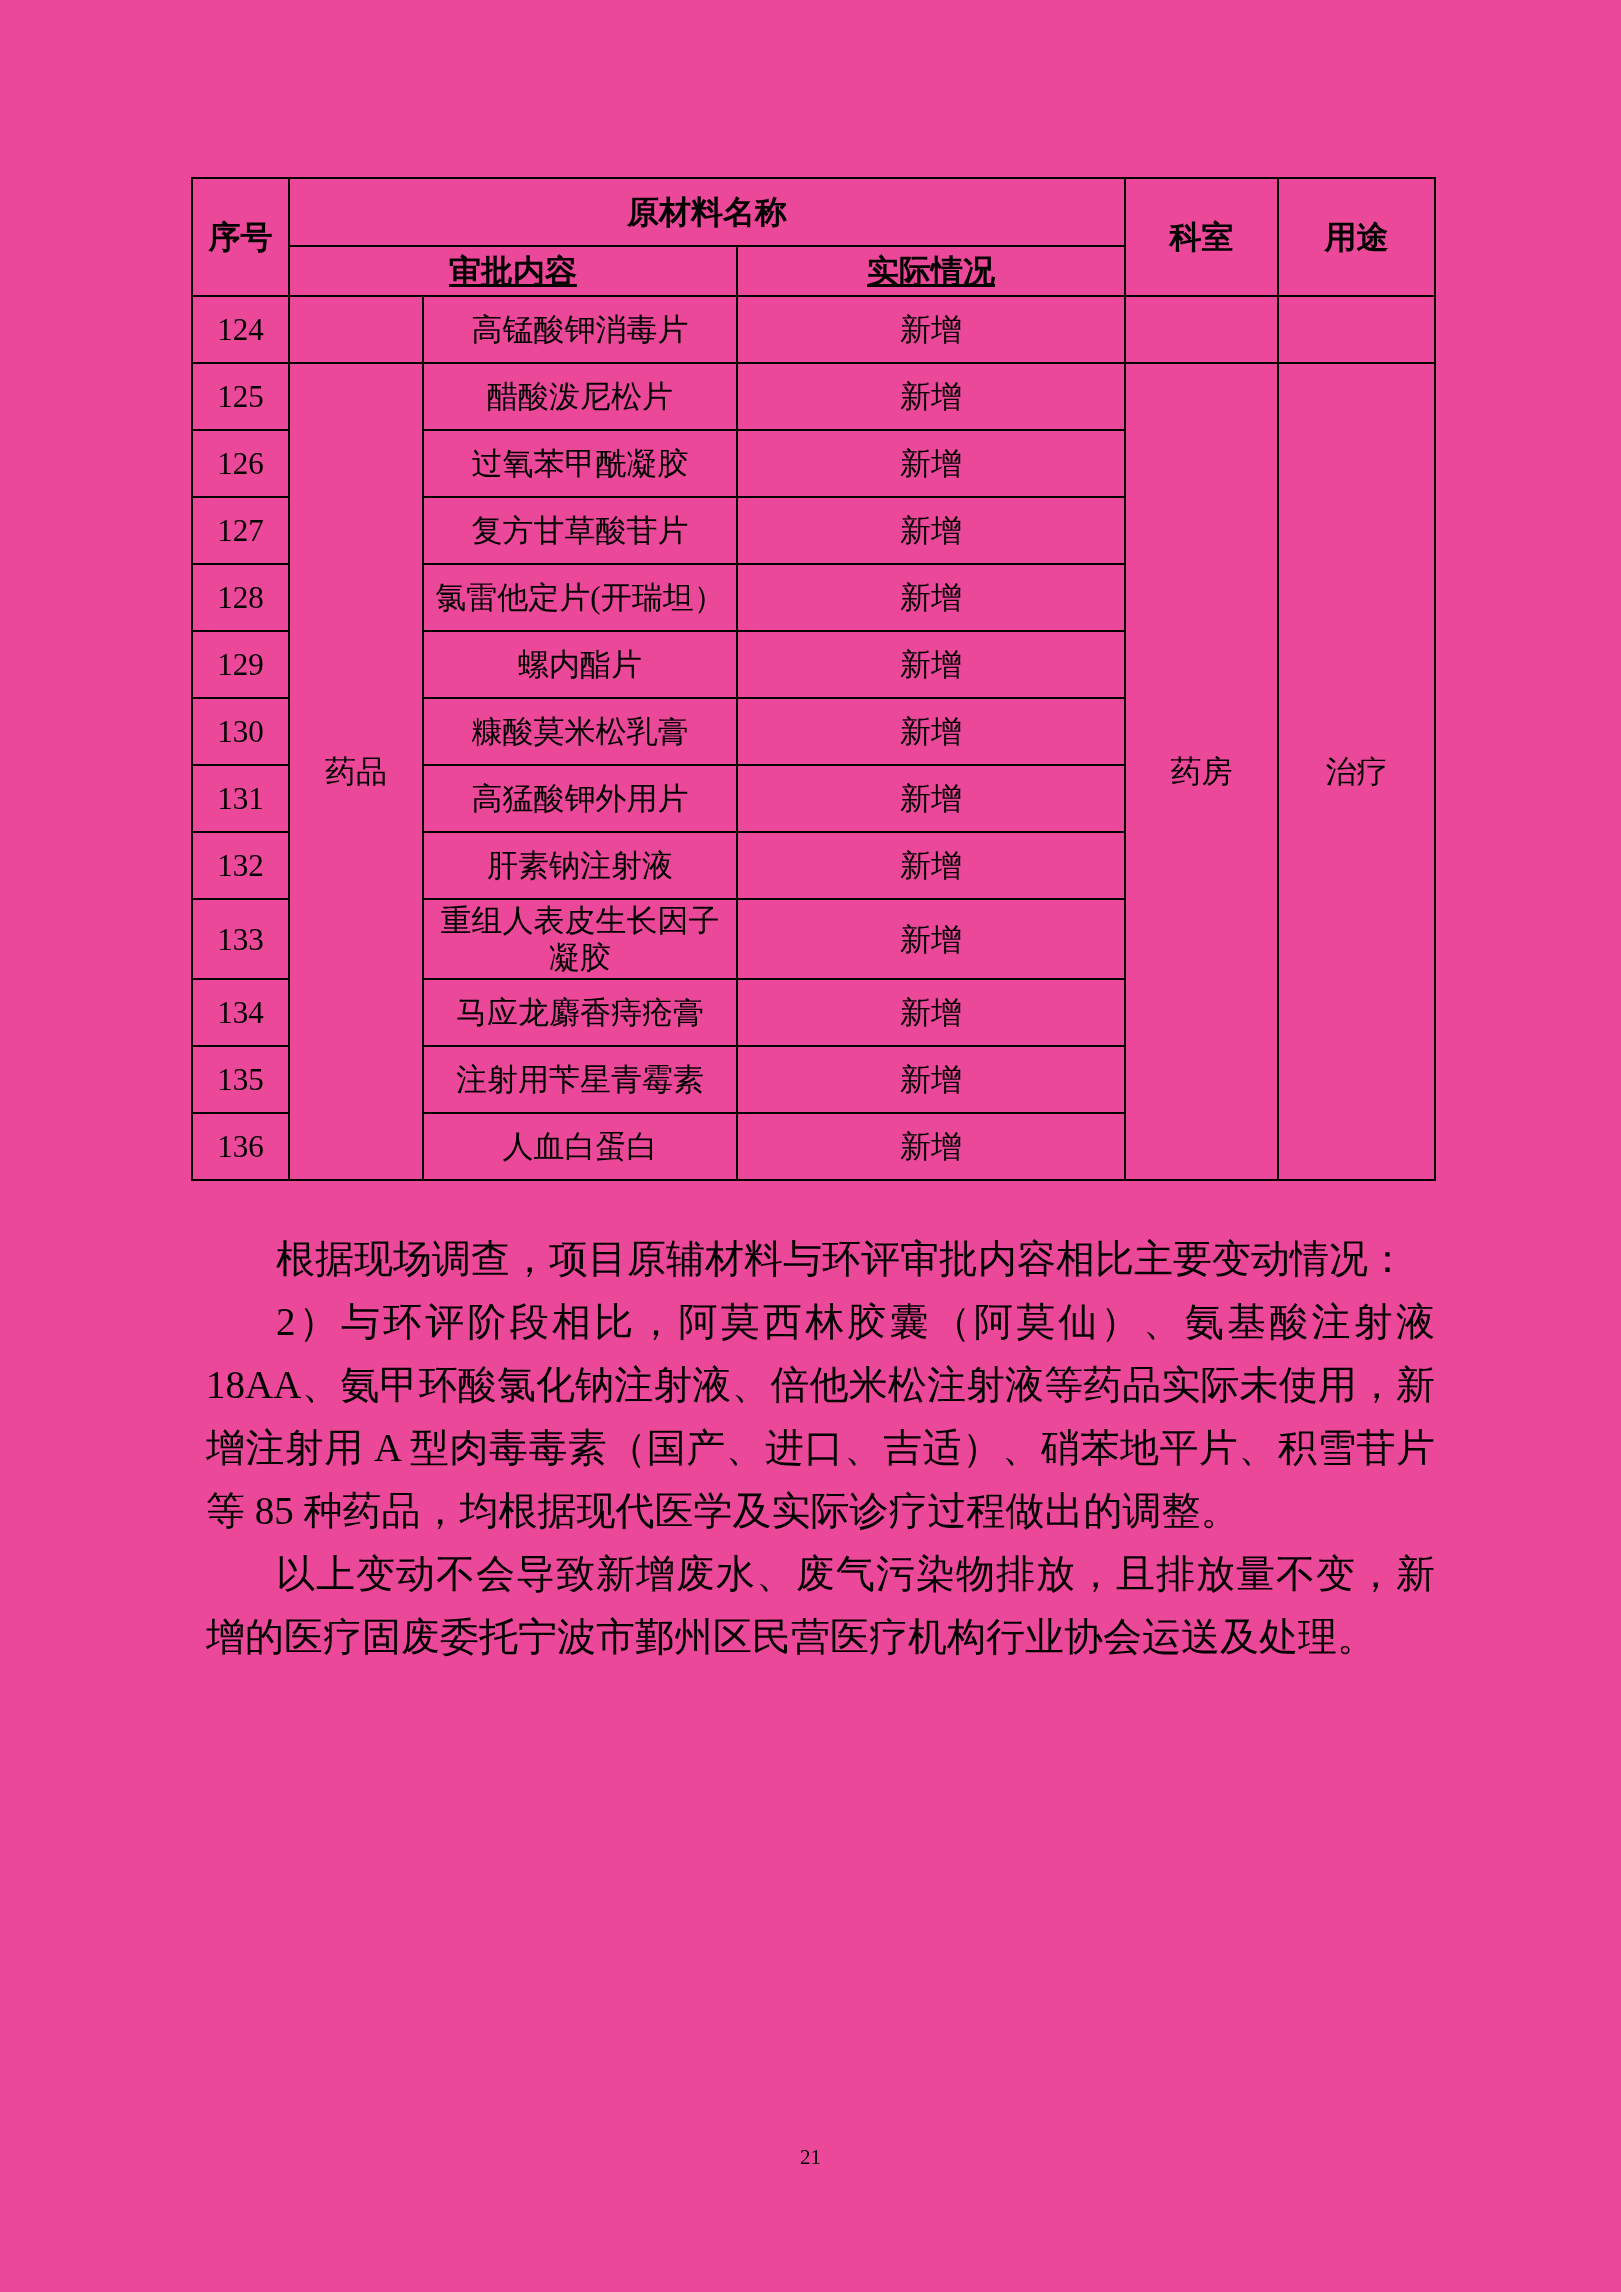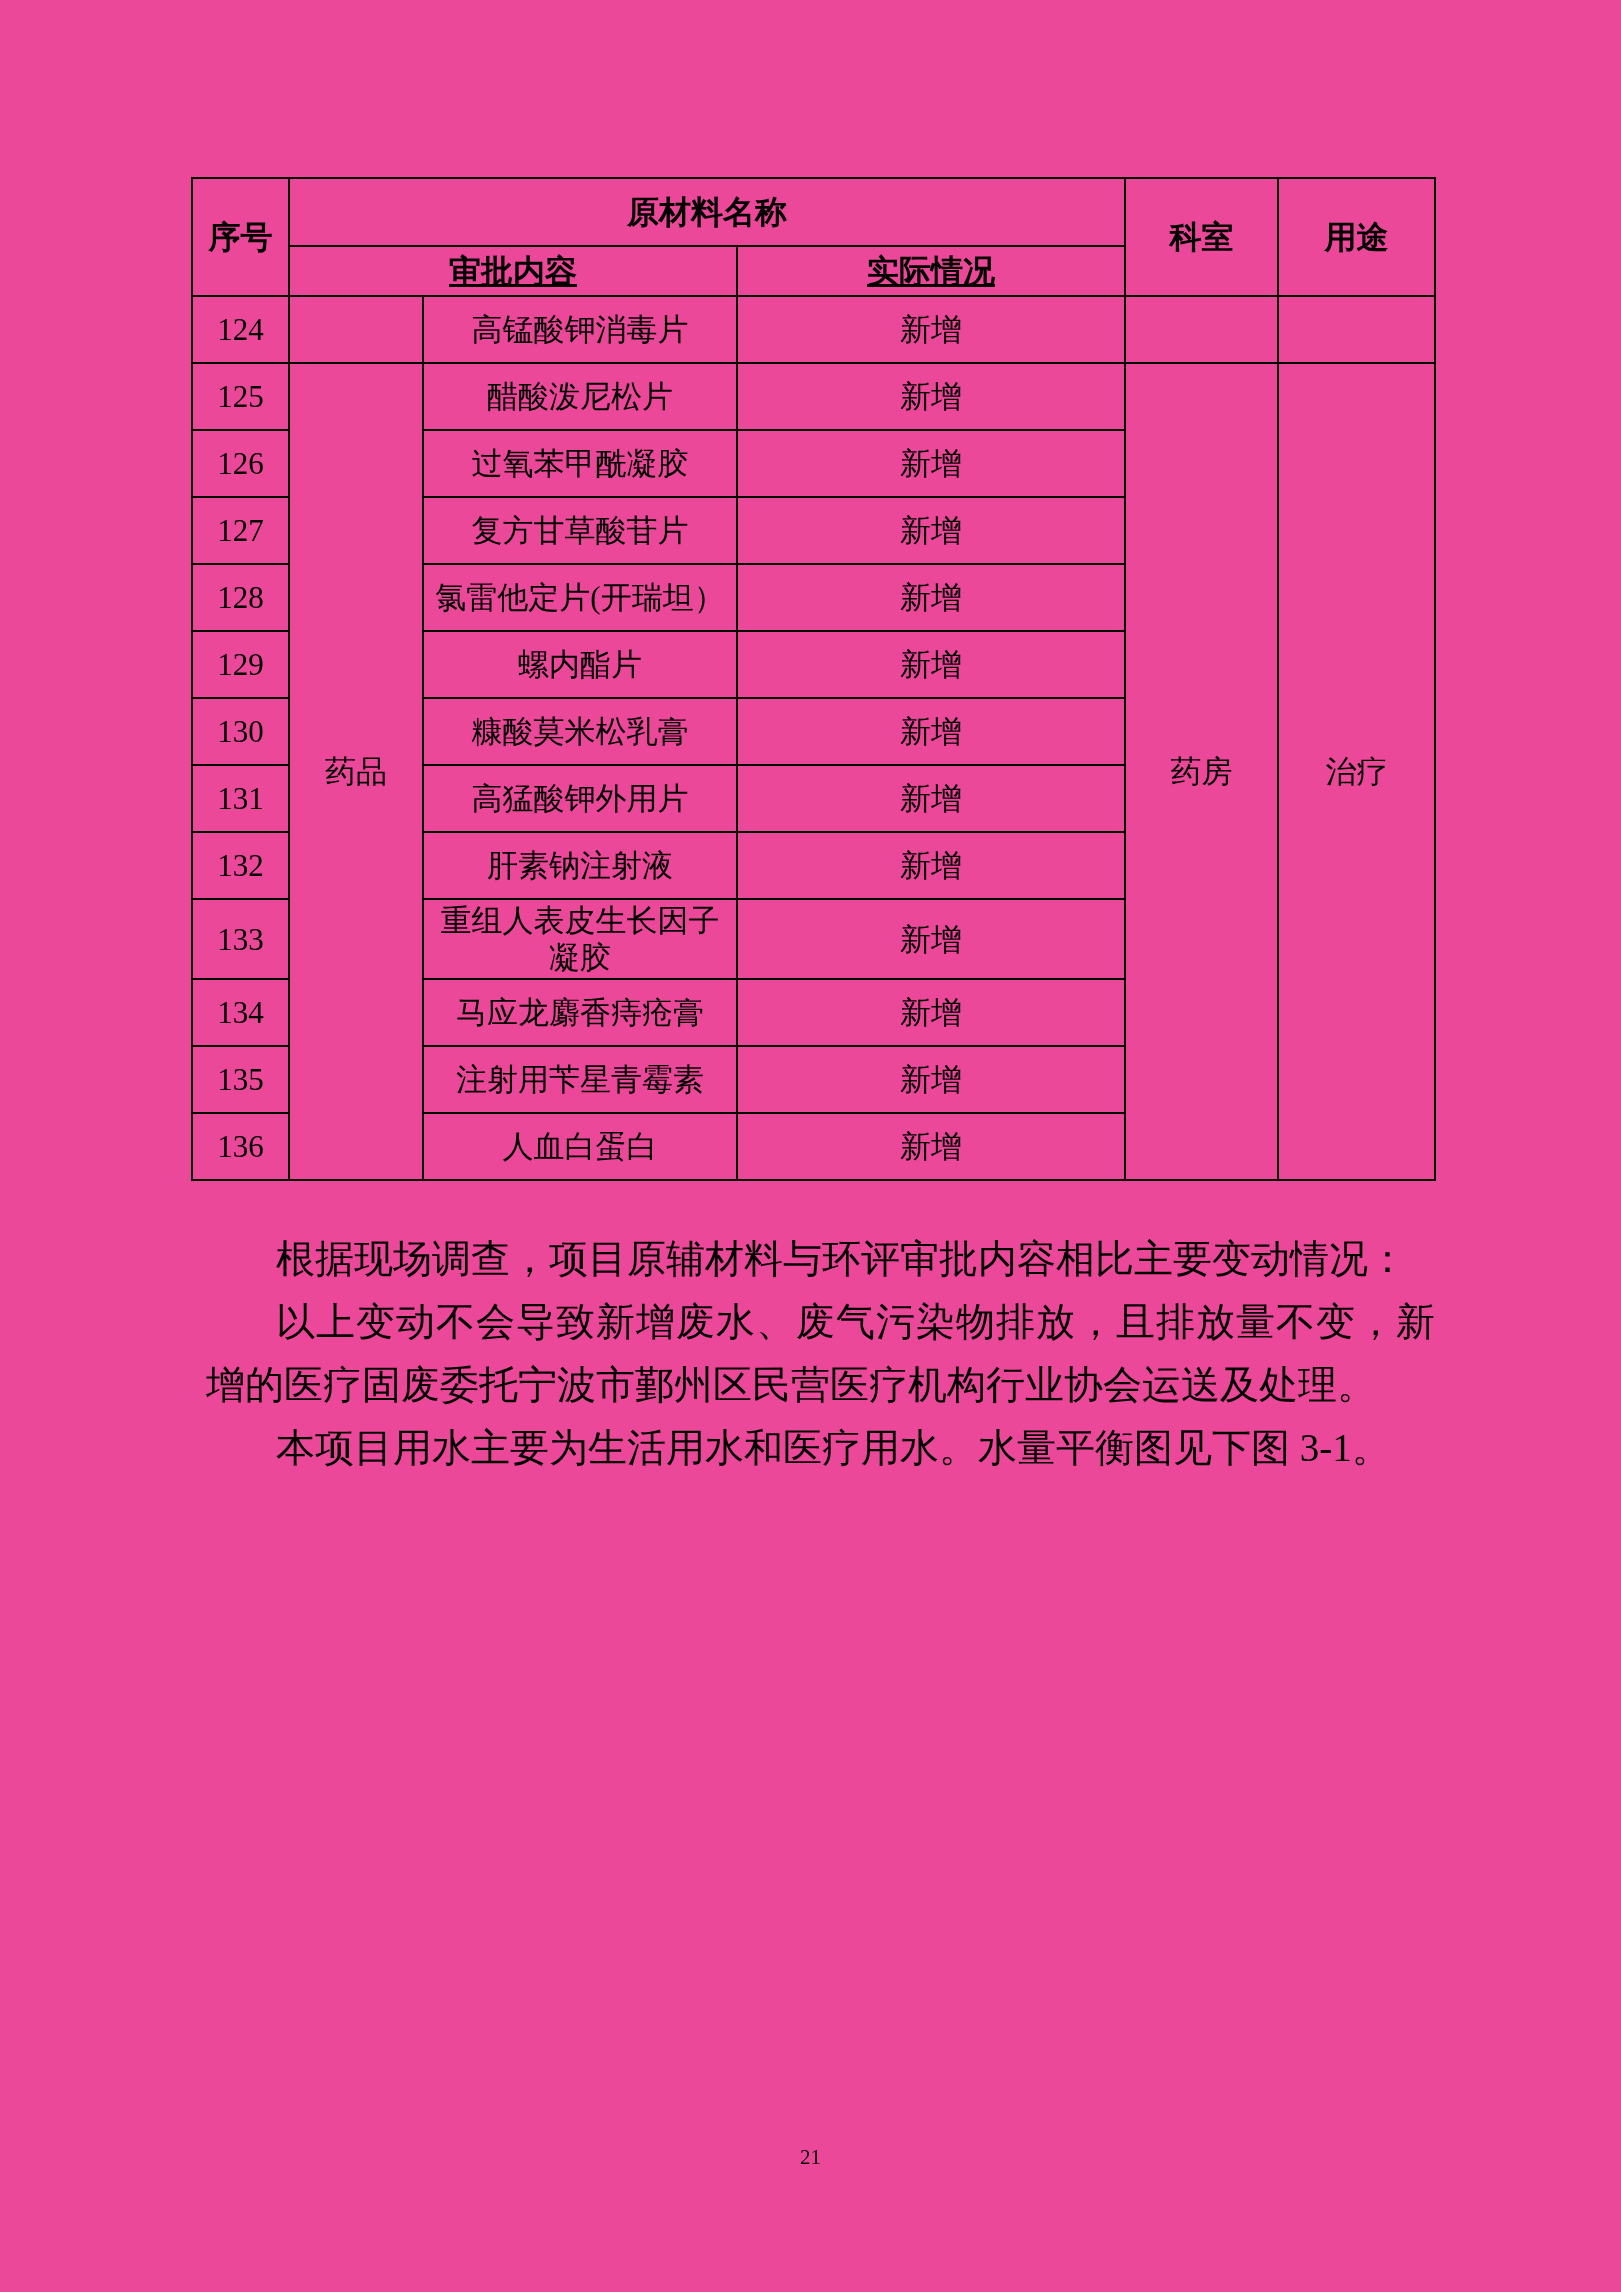--- a/index.html
+++ b/index.html
@@ -170,20 +170,20 @@
         <tr>
           <td class="c-no">136</td>
           <td class="c-name">人血白蛋白</td>
           <td class="c-status">新增</td>
         </tr>
       </tbody>
   </table>
 
   <div class="content">
     <p>根据现场调查，项目原辅材料与环评审批内容相比主要变动情况：</p>
+    <p>2）与环评阶段相比，阿莫西林胶囊（阿莫仙）、氨基酸注射液 18AA、氨甲环酸氯化钠注射液、倍他米松注射液等药品实际未使用，新增注射用 A 型肉毒毒素（国产、进口、吉适）、硝苯地平片、积雪苷片等 85 种药品，均根据现代医学及实际诊疗过程做出的调整。</p>
     <p>以上变动不会导致新增废水、废气污染物排放，且排放量不变，新增的医疗固废委托宁波市鄞州区民营医疗机构行业协会运送及处理。</p>
-    <p>本项目用水主要为生活用水和医疗用水。水量平衡图见下图 3-1。</p>
   </div>
 
   <div class="page-num">21</div>
 
 </div>
 
 
 </body></html>

